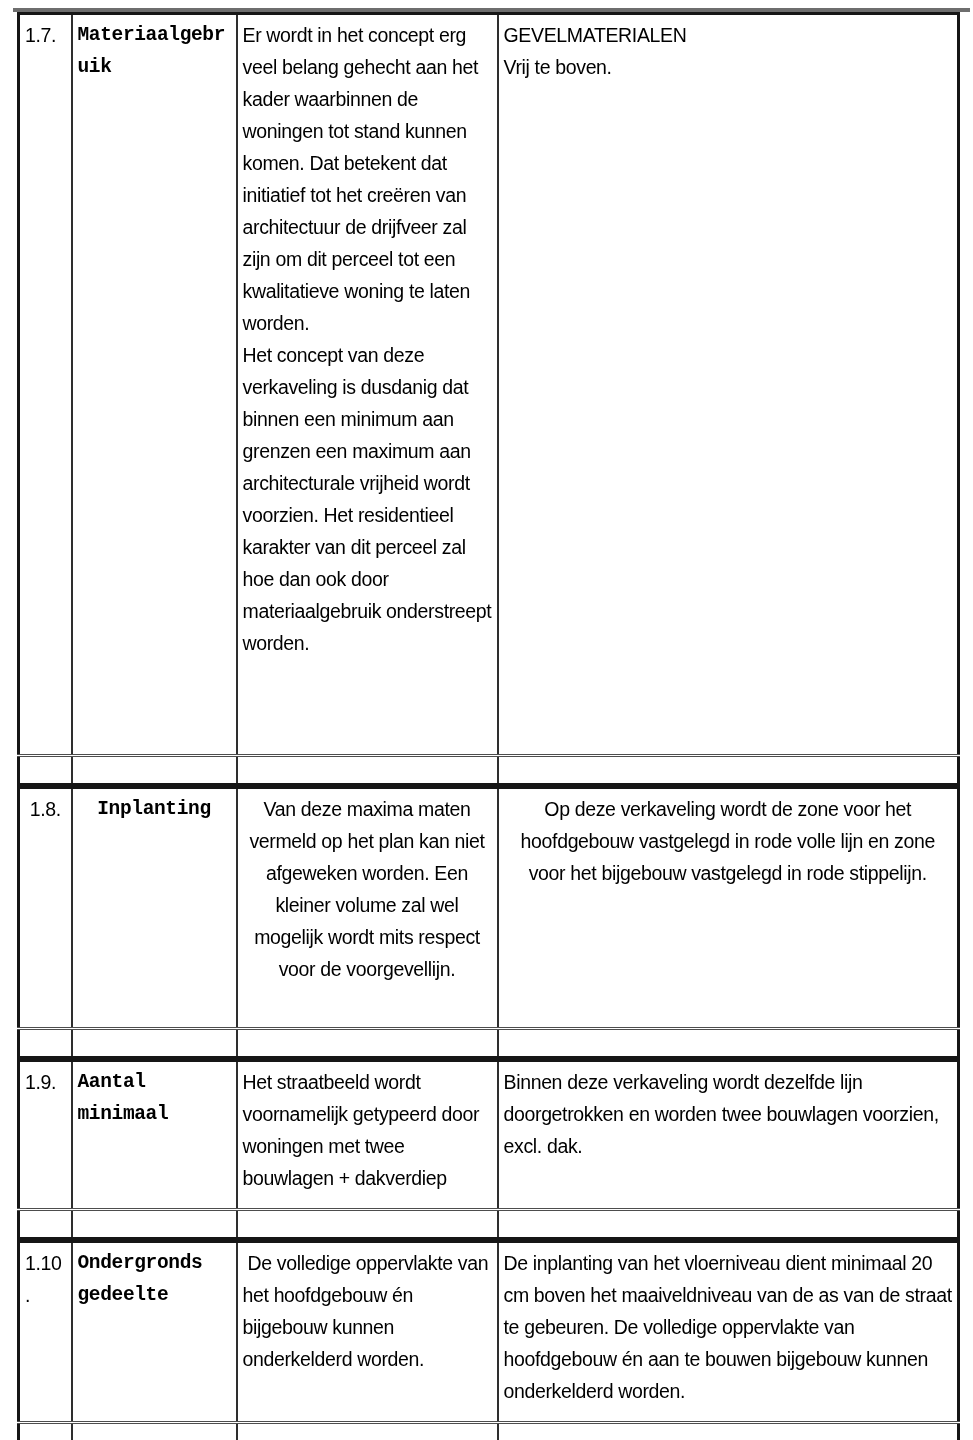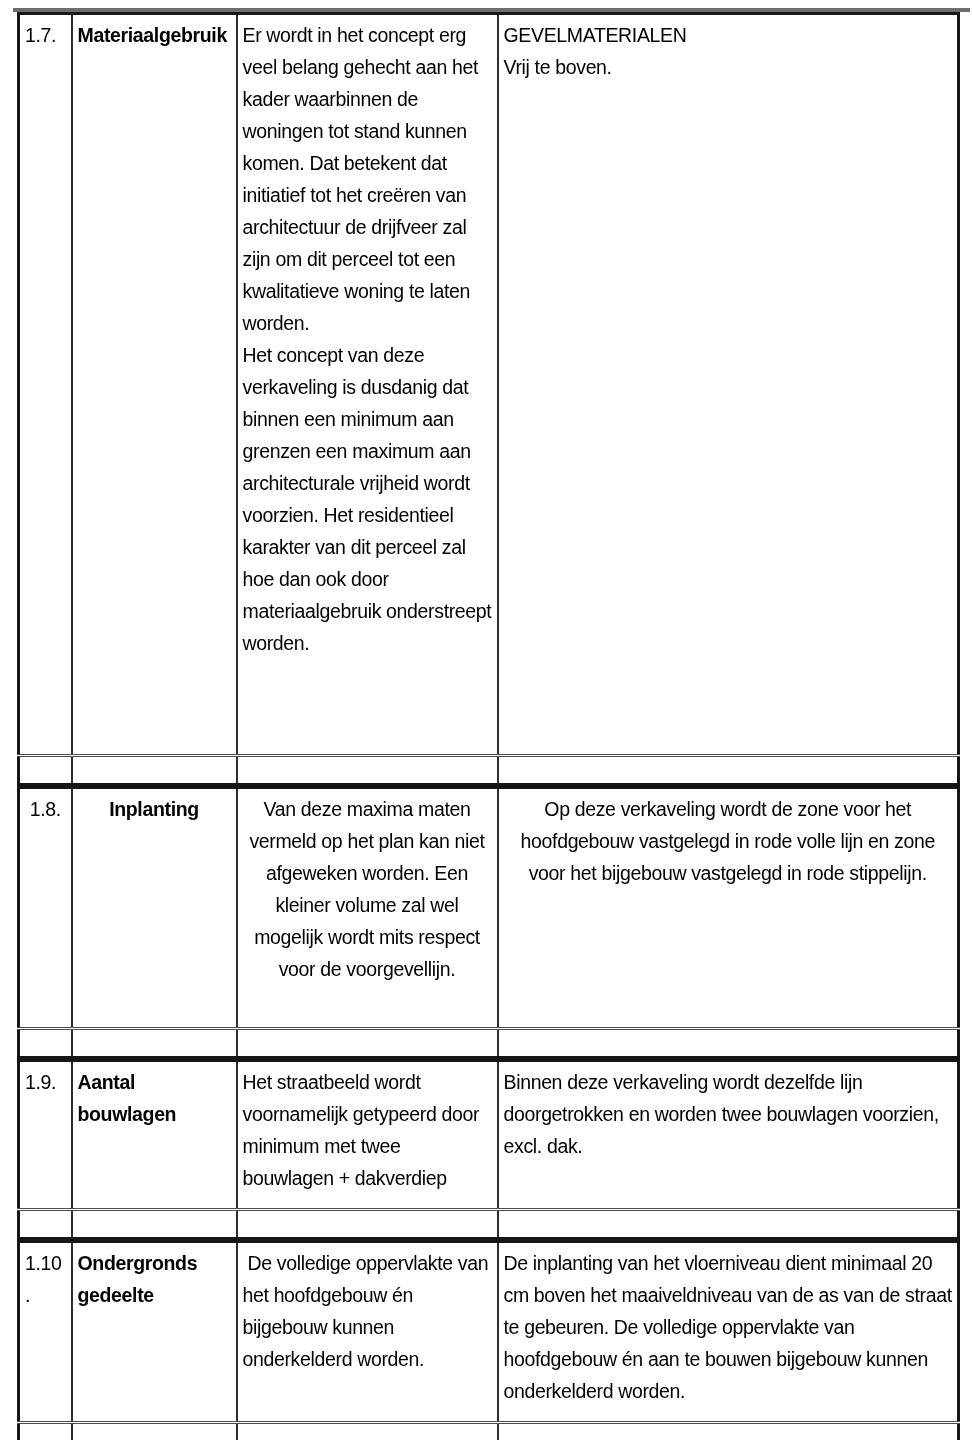--- a/index.html
+++ b/index.html
@@ -49,20 +49,21 @@
     overflow-wrap: break-word;
     overflow: hidden;
   }
   td.cell-num {
     padding-left: 4px;
     padding-right: 1px;
     white-space: nowrap;
   }
   td.cell-title {
     font-weight: bold;
+    font-family: Liberation Mono, monospace;
   }
   tr.spacer-row td {
     border-top: 3px double #4d4d4d;
     height: 26px;
     padding: 0;
   }
   .s1 tr.content-row td { height: 733px; }
   .s2 tr.content-row td { height: 232px; text-align: center; }
   .s3 tr.content-row td { height: 140px; }
   .s4 tr.content-row td { height: 172px; }
@@ -126,22 +127,22 @@
     <table class="section s3">
       <colgroup>
           <col style="width:53px">
           <col style="width:165px">
           <col style="width:261px">
           <col style="width:461px">
         </colgroup>
       <tbody>
           <tr class="content-row">
         <td class="cell-num">1.9.</td>
-        <td class="cell-title">Aantal bouwlagen</td>
-        <td class="cell-desc">Het straatbeeld wordt voornamelijk getypeerd door minimum met twee bouwlagen + dakverdiep</td>
+        <td class="cell-title">Aantal minimaal</td>
+        <td class="cell-desc">Het straatbeeld wordt voornamelijk getypeerd door woningen met twee bouwlagen + dakverdiep</td>
         <td class="cell-details">Binnen deze verkaveling wordt dezelfde lijn doorgetrokken en worden twee bouwlagen voorzien, excl. dak.</td>
       </tr>
       <tr class="spacer-row">
         <td></td>
         <td></td>
         <td></td>
         <td></td>
       </tr>
     </tbody>
       </table>

